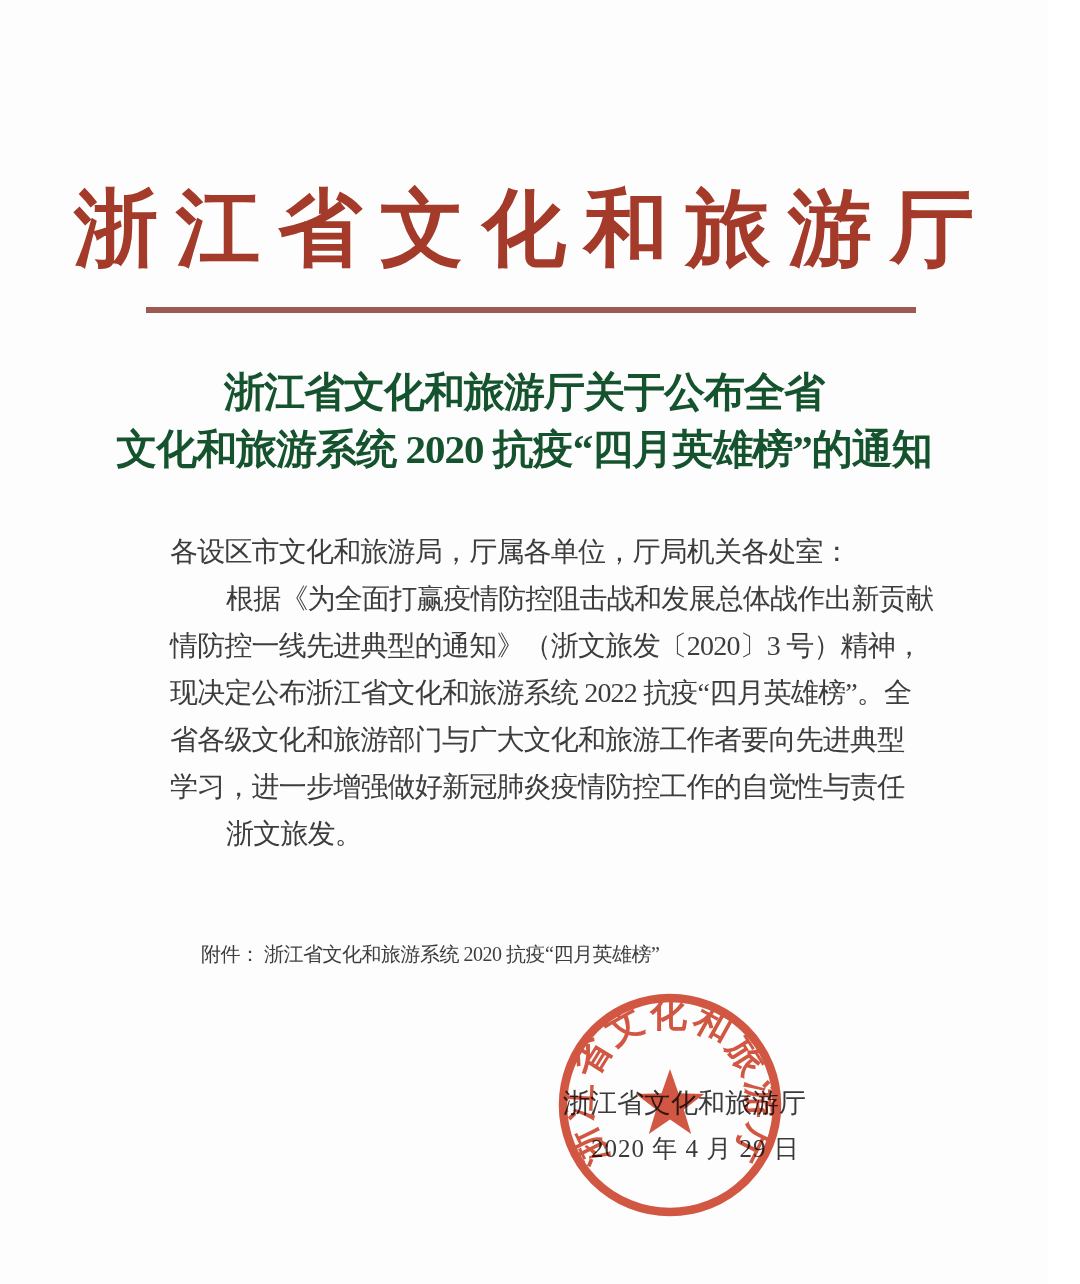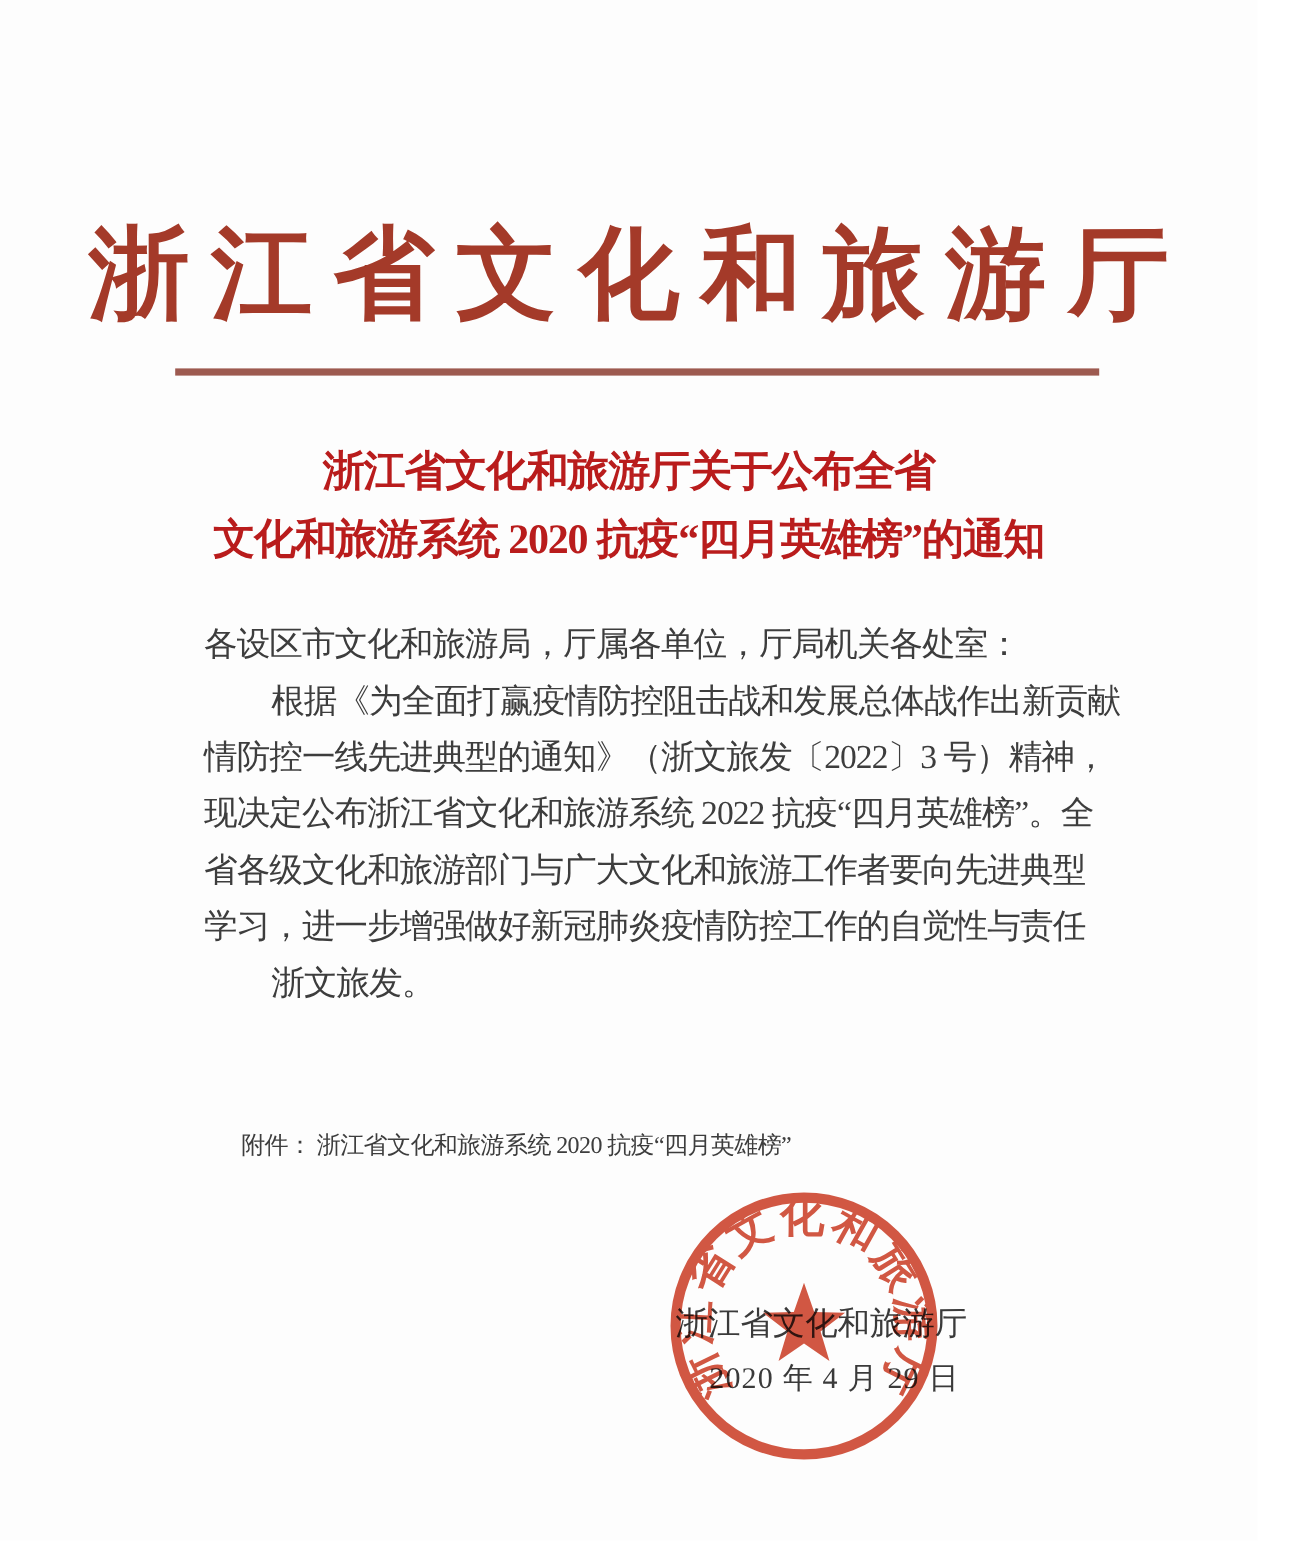--- a/index.html
+++ b/index.html
@@ -28,31 +28,31 @@
     position: absolute;
     top: 307px; left: 146px;
     width: 770px; height: 6px;
     background: var(--rule-red, #9d5a50);
   }
   
   .doc-title {
     position: absolute;
     top: 364px; left: 0; right: 0;
     text-align: center;
-    font-size: 35px;
+    font-size: 41px;
     font-weight: 700;
     line-height: 57px;
-    color: #b91c1c;
+    color: #14532d;
     letter-spacing: -1px;
     white-space: nowrap;
   }
   
   .doc-body {
     position: absolute;
-    top: 514px; left: 170px;
+    top: 528px; left: 170px;
     width: 752px;
     font-size: 28px;
     line-height: 47px;
     letter-spacing: -0.8px;
     color: var(--text-black, #3d3d3d);
   }
   .body-line { white-space: nowrap; }
   .body-line.indent { padding-left: 56px; }
   
   .attachment-line {
@@ -102,21 +102,21 @@
   <div class="red-rule"></div>
 
   <div class="doc-title">
     <div>浙江省文化和旅游厅关于公布全省</div>
     <div>文化和旅游系统 2020 抗疫“四月英雄榜”的通知</div>
   </div>
 
   <div class="doc-body">
       <div class="body-line">各设区市文化和旅游局，厅属各单位，厅局机关各处室：</div>
       <div class="body-line indent">根据《为全面打赢疫情防控阻击战和发展总体战作出新贡献</div>
-      <div class="body-line">情防控一线先进典型的通知》（浙文旅发〔2022〕3 号）精神，</div>
+      <div class="body-line">情防控一线先进典型的通知》（浙文旅发〔2020〕3 号）精神，</div>
       <div class="body-line">现决定公布浙江省文化和旅游系统 2022 抗疫“四月英雄榜”。全</div>
       <div class="body-line">省各级文化和旅游部门与广大文化和旅游工作者要向先进典型</div>
       <div class="body-line">学习，进一步增强做好新冠肺炎疫情防控工作的自觉性与责任</div>
       <div class="body-line indent">浙文旅发。</div>
     </div>
 
   <div class="attachment-line">附件： 浙江省文化和旅游系统 2020 抗疫“四月英雄榜”</div>
 
   <div class="signature-name">浙江省文化和旅游厅</div>
 

